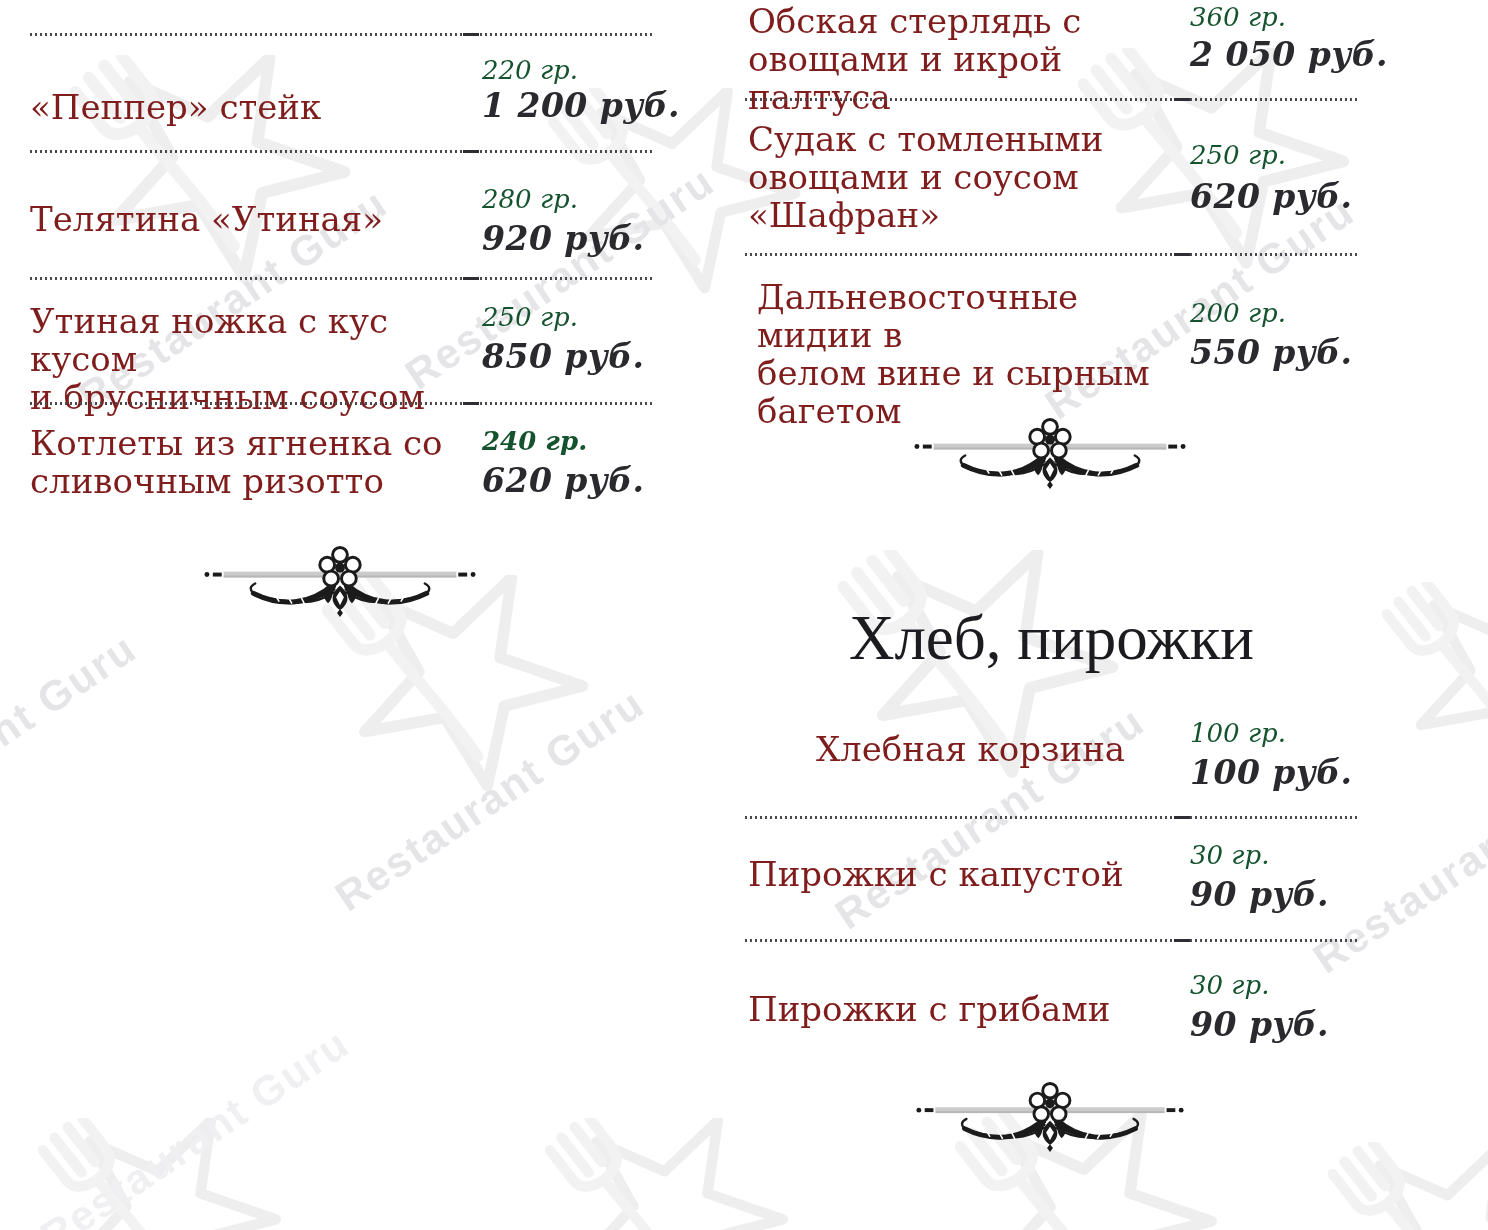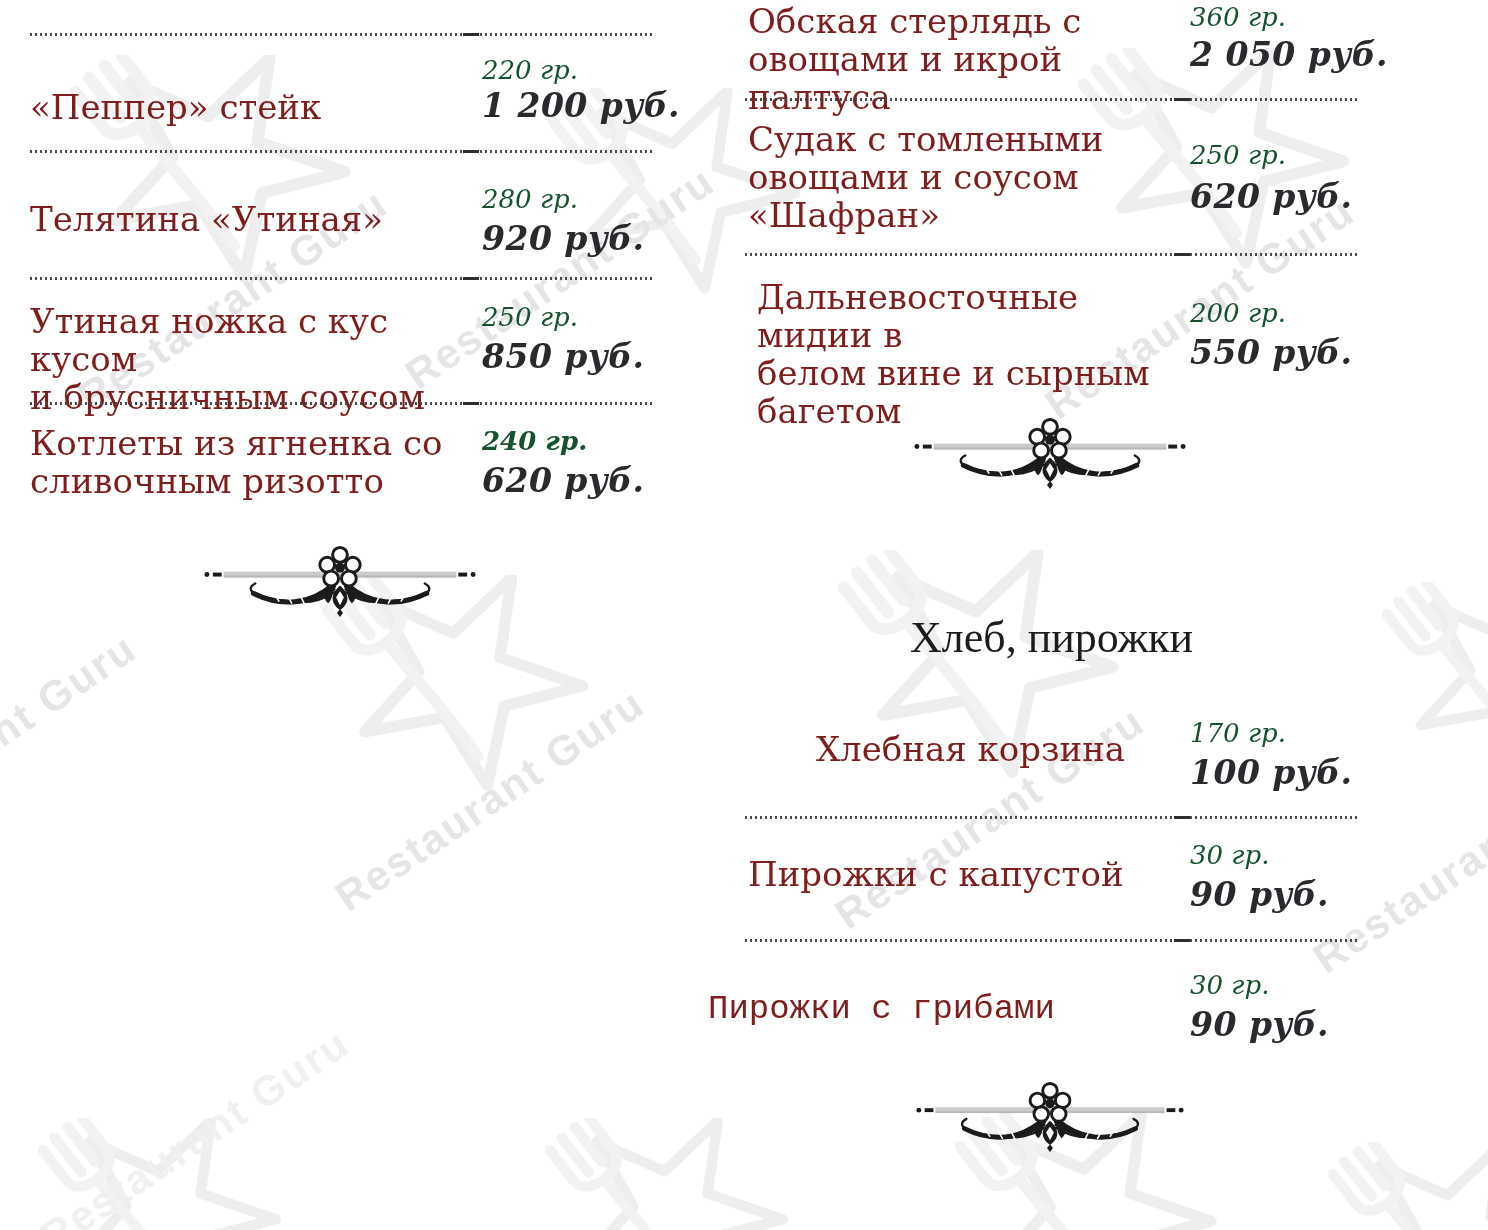--- a/index.html
+++ b/index.html
@@ -16,21 +16,21 @@
   .content{position:absolute;inset:0;z-index:2;}
   .sep{position:absolute;height:3px;
        background:repeating-linear-gradient(to right,#4a4a4e 0 2px,transparent 2px 5px);}
   .sep .dash{position:absolute;top:0;width:16px;height:3px;background:#2e2e32;}
   .item-name{position:absolute;font-size:34px;line-height:38px;color:#7f1d1d;
              white-space:pre-line;letter-spacing:0;}
   .item-weight{position:absolute;font-size:26px;line-height:26px;font-style:italic;color:#14532d;}
   .item-price{position:absolute;font-size:33px;line-height:34px;font-style:italic;font-weight:700;
               color:#2a292e;letter-spacing:0.5px;}
   .section-title{position:absolute;text-align:center;font-family:"Liberation Serif", serif;
-                 font-size:44px;line-height:64px;color:#1c1b1f;}
+                 font-size:63px;line-height:64px;color:#1c1b1f;}
   .flourish{position:absolute;}
 </style>
 </head>
 <body>
 
 <div class="page">
 
   <svg width="0" height="0" style="position:absolute" aria-hidden="true">
     <defs>
 
@@ -189,36 +189,36 @@
       <div class="item-weight" style="left:1190px;top:300px;">200 гр.</div>
       <div class="item-price" style="left:1190px;top:336px;">550 руб.</div>
 
       <svg class="flourish" style="left:912px;top:414px;width:276px;height:75px;">
           <use href="#flourish"></use>
         </svg>
 
       <div class="section-title" style="left:745px;top:606px;width:613px;">Хлеб, пирожки</div>
 
       <div class="item-name" style="left:748px;top:730px;width:445px;text-align:center;">Хлебная корзина</div>
-      <div class="item-weight" style="left:1190px;top:720px;">170 гр.</div>
+      <div class="item-weight" style="left:1190px;top:720px;">100 гр.</div>
       <div class="item-price" style="left:1190px;top:756px;">100 руб.</div>
 
       <div class="sep" style="left:745px;top:816px;width:613px;">
           <span class="dash" style="left:429px;"></span>
         </div>
 
       <div class="item-name" style="left:748px;top:855px;width:445px;">Пирожки с капустой</div>
       <div class="item-weight" style="left:1190px;top:842px;">30 гр.</div>
       <div class="item-price" style="left:1190px;top:878px;">90 руб.</div>
 
       <div class="sep" style="left:745px;top:939px;width:613px;">
           <span class="dash" style="left:429px;"></span>
         </div>
 
-      <div class="item-name" style="left:708px;top:990px;width:445px;font-family:Liberation Mono, monospace;">Пирожки с грибами</div>
+      <div class="item-name" style="left:748px;top:990px;width:445px;">Пирожки с грибами</div>
       <div class="item-weight" style="left:1190px;top:972px;">30 гр.</div>
       <div class="item-price" style="left:1190px;top:1008px;">90 руб.</div>
 
       <svg class="flourish" style="left:914px;top:1078px;width:272px;height:74px;">
           <use href="#flourish"></use>
         </svg>
     </div>
 
   </div>
 </div>

